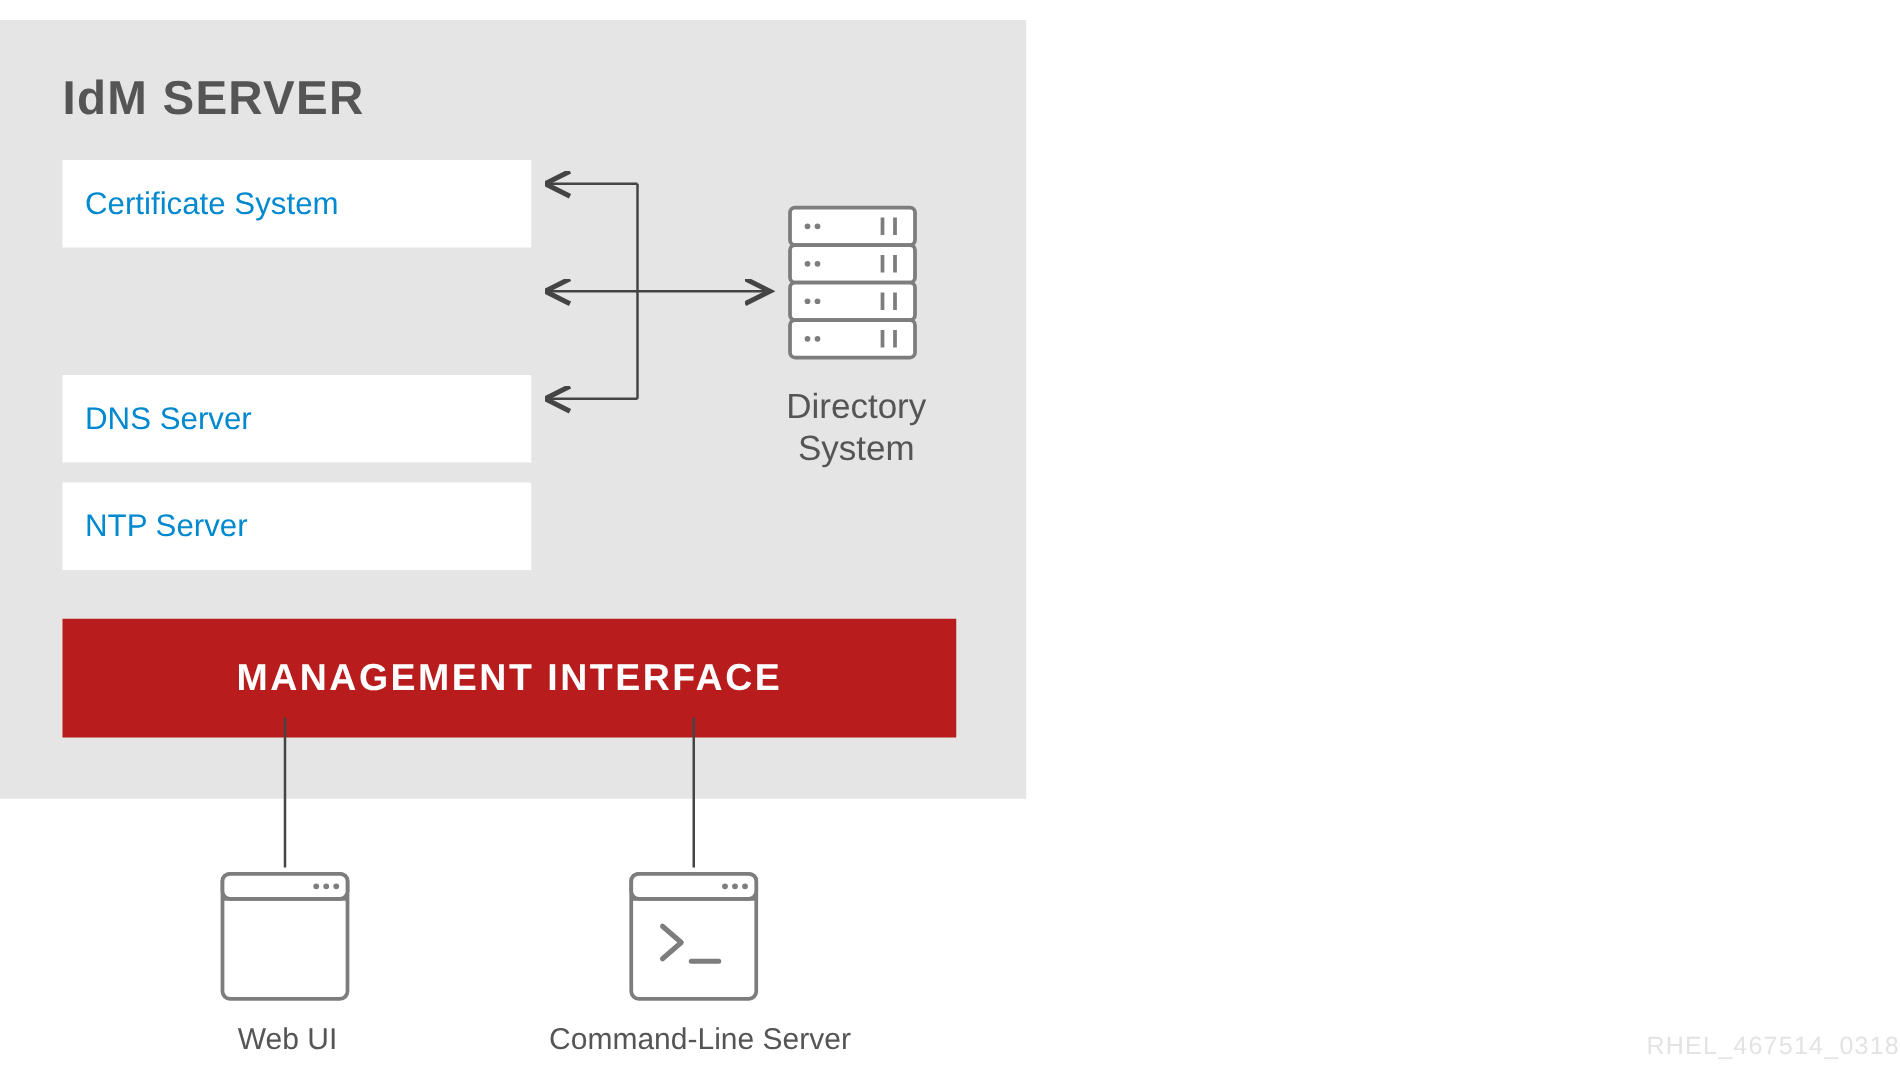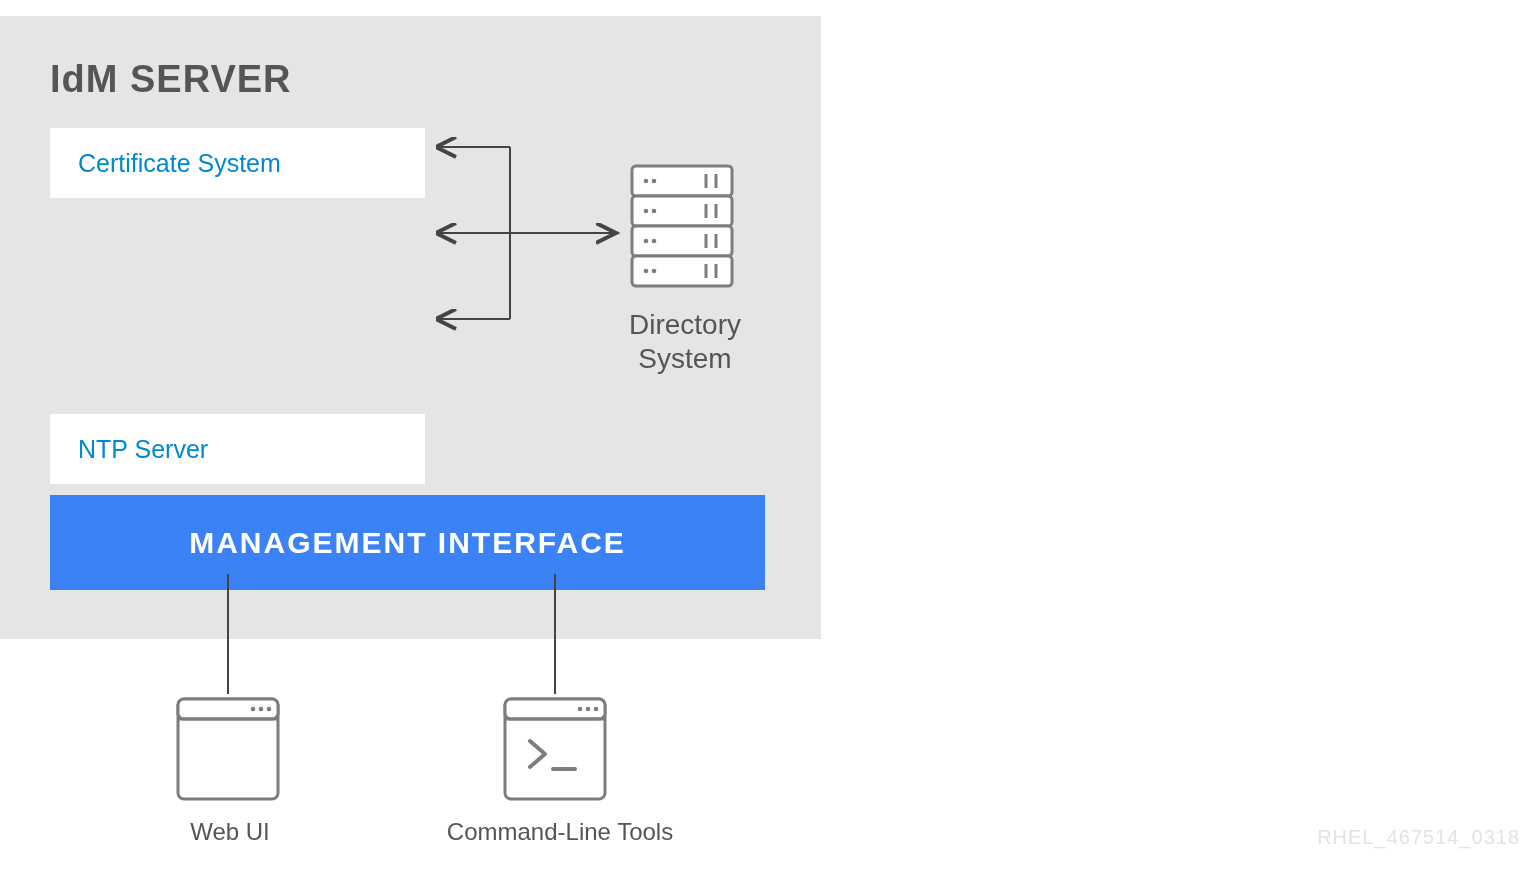--- a/index.html
+++ b/index.html
@@ -29,35 +29,35 @@
     letter-spacing: 1px;
   }
   .service-box {
     position: absolute;
     left: 50px;
     width: 375px;
     height: 70px;
     background: #ffffff;
     display: flex;
     align-items: center;
-    padding-left: 28px;
+    padding-left: 18px;
     font-size: 25px;
     color: #0089cf;
   }
   .svc-1 { top: 112px; }
   .svc-2 { top: 198px; }
   .svc-3 { top: 284px; }
-  .svc-4 { top: 370px; margin-top: 28px; }
+  .svc-4 { top: 370px; }
   .mgmt-bar {
     position: absolute;
     left: 50px;
     top: 479px;
     width: 715px;
     height: 95px;
-    background: #3b82f6;
+    background: #b91c1c;
     display: flex;
     align-items: center;
     justify-content: center;
     font-size: 30px;
     font-weight: 600;
     letter-spacing: 2px;
     color: #ffffff;
   }
   .dir-label {
     position: absolute;
@@ -95,36 +95,39 @@
 </style>
 </head>
 <body>
 
 <div class="idm-panel">
   <div class="idm-title">IdM SERVER</div>
 
   <div class="service-box svc-1">
     <span>Certificate System</span>
   </div>
+  <div class="service-box svc-3">
+    <span>DNS Server</span>
+  </div>
   <div class="service-box svc-4">
     <span>NTP Server</span>
   </div>
 
   <div class="mgmt-bar">
     <span>MANAGEMENT INTERFACE</span>
   </div>
 </div>
 
 <div class="dir-label">
   <span>Directory</span><br>
   <span>System</span>
 </div>
 
 <div class="tool-label tool-label-1">Web UI</div>
-<div class="tool-label tool-label-2">Command-Line Tools</div>
+<div class="tool-label tool-label-2">Command-Line Server</div>
 
 <div class="watermark">RHEL_467514_0318</div>
 
 <svg class="overlay" width="1520" height="871">
   <defs>
     <marker id="arrowL" markerWidth="12" markerHeight="12" refX="1" refY="5" orient="auto">
       <path d="M10,0 L0,5 L10,10" fill="none" stroke="#444" stroke-width="2"></path>
     </marker>
     <marker id="arrowR" markerWidth="12" markerHeight="12" refX="11" refY="5" orient="auto">
       <path d="M0,0 L10,5 L0,10" fill="none" stroke="#444" stroke-width="2"></path>

